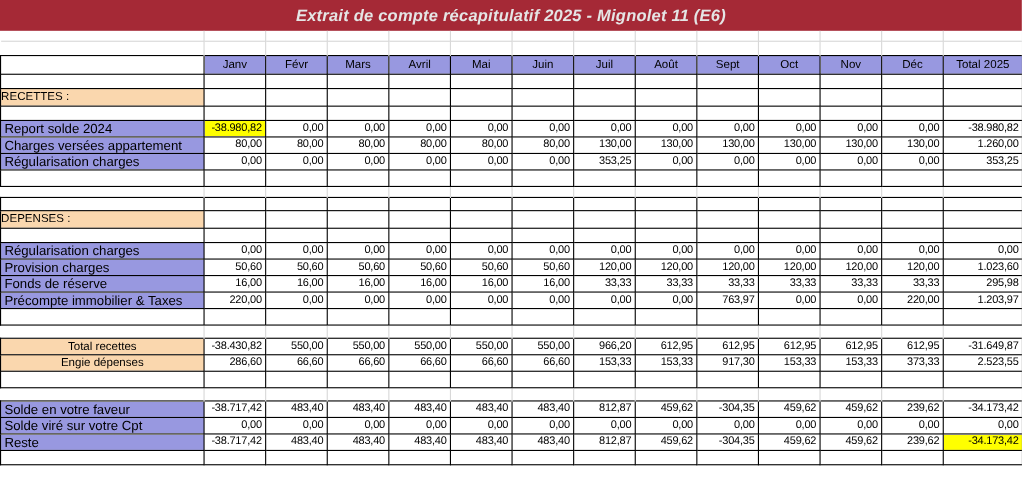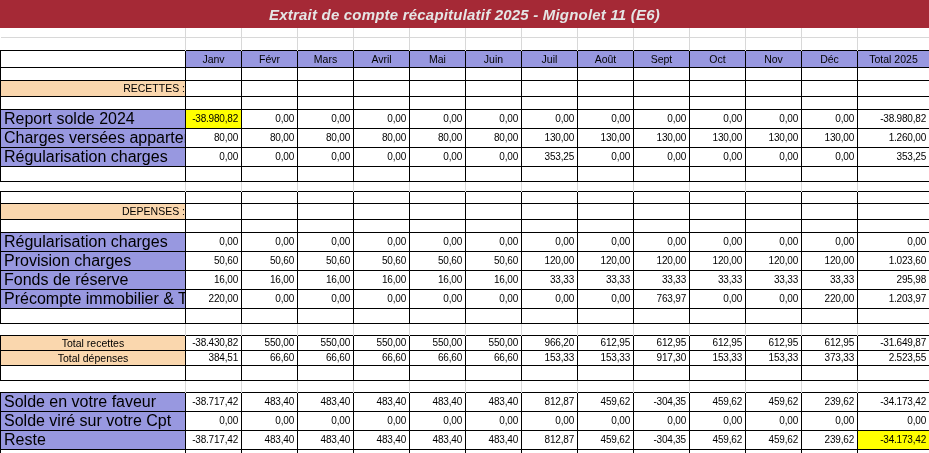--- a/index.html
+++ b/index.html
@@ -7,23 +7,23 @@
     --label-peach:#FAD7AE; --highlight-yellow:#FFFF00; --border-color:#000000; --grid-line:#D8D8D8;
   }
   html,body{margin:0;padding:0;background:#ffffff;}
   body{width:929px;height:453px;overflow:hidden;font-family:"Liberation Sans","DejaVu Sans",sans-serif;}
   .titlebar{height:28px;background:var(--title-bg);color:#e5e5e5;display:flex;align-items:center;justify-content:center;
     font-weight:bold;font-style:italic;font-size:15px;letter-spacing:0.2px;}
   table{border-collapse:collapse;table-layout:fixed;width:929px;}
   td{font-size:10px;color:#000;overflow:hidden;white-space:nowrap;padding:0;vertical-align:middle;}
   .blank-cell{border:1px solid var(--border-color);background:#fff;}
   .month-header{border:1px solid var(--border-color);background:var(--header-bg);text-align:center;font-size:10.5px;}
-  .section-label{border:1px solid var(--border-color);background:var(--label-peach);text-align:right;font-size:10.5px;}
+  .section-label{border:1px solid var(--border-color);background:var(--label-peach);text-align:left;font-size:10.5px;}
   .total-label{border:1px solid var(--border-color);background:var(--label-peach);text-align:center;font-size:10.5px;}
-  .row-label{border:1px solid var(--border-color);background:var(--label-purple);text-align:left;font-size:16px;padding-left:3px;}
+  .row-label{border:1px solid var(--border-color);background:var(--label-purple);text-align:left;font-size:12px;padding-left:3px;}
   .num{border:1px solid var(--border-color);background:#fff;text-align:right;padding-right:3px;padding-left:1px;letter-spacing:-0.2px;}
   .num.hl{background:var(--highlight-yellow);}
   .gap{border:none;border-left:1px solid var(--grid-line);border-right:1px solid var(--grid-line);background:#fff;}
   .gap.label-col{border-left:none;}
   tr.hline td{border-bottom:1px solid var(--grid-line);}
 </style>
 </head>
 <body>
 
 <div class="page">
@@ -378,22 +378,22 @@
           <td class="num">550,00</td>
           <td class="num">966,20</td>
           <td class="num">612,95</td>
           <td class="num">612,95</td>
           <td class="num">612,95</td>
           <td class="num">612,95</td>
           <td class="num">612,95</td>
           <td class="num">-31.649,87</td>
         </tr>
         <tr class="row-total" style="height: 15px;">
-          <td class="total-label">Total dépenses</td>
-          <td class="num">384,51</td>
+          <td class="total-label">Engie dépenses</td>
+          <td class="num">286,60</td>
           <td class="num">66,60</td>
           <td class="num">66,60</td>
           <td class="num">66,60</td>
           <td class="num">66,60</td>
           <td class="num">66,60</td>
           <td class="num">153,33</td>
           <td class="num">153,33</td>
           <td class="num">917,30</td>
           <td class="num">153,33</td>
           <td class="num">153,33</td>

